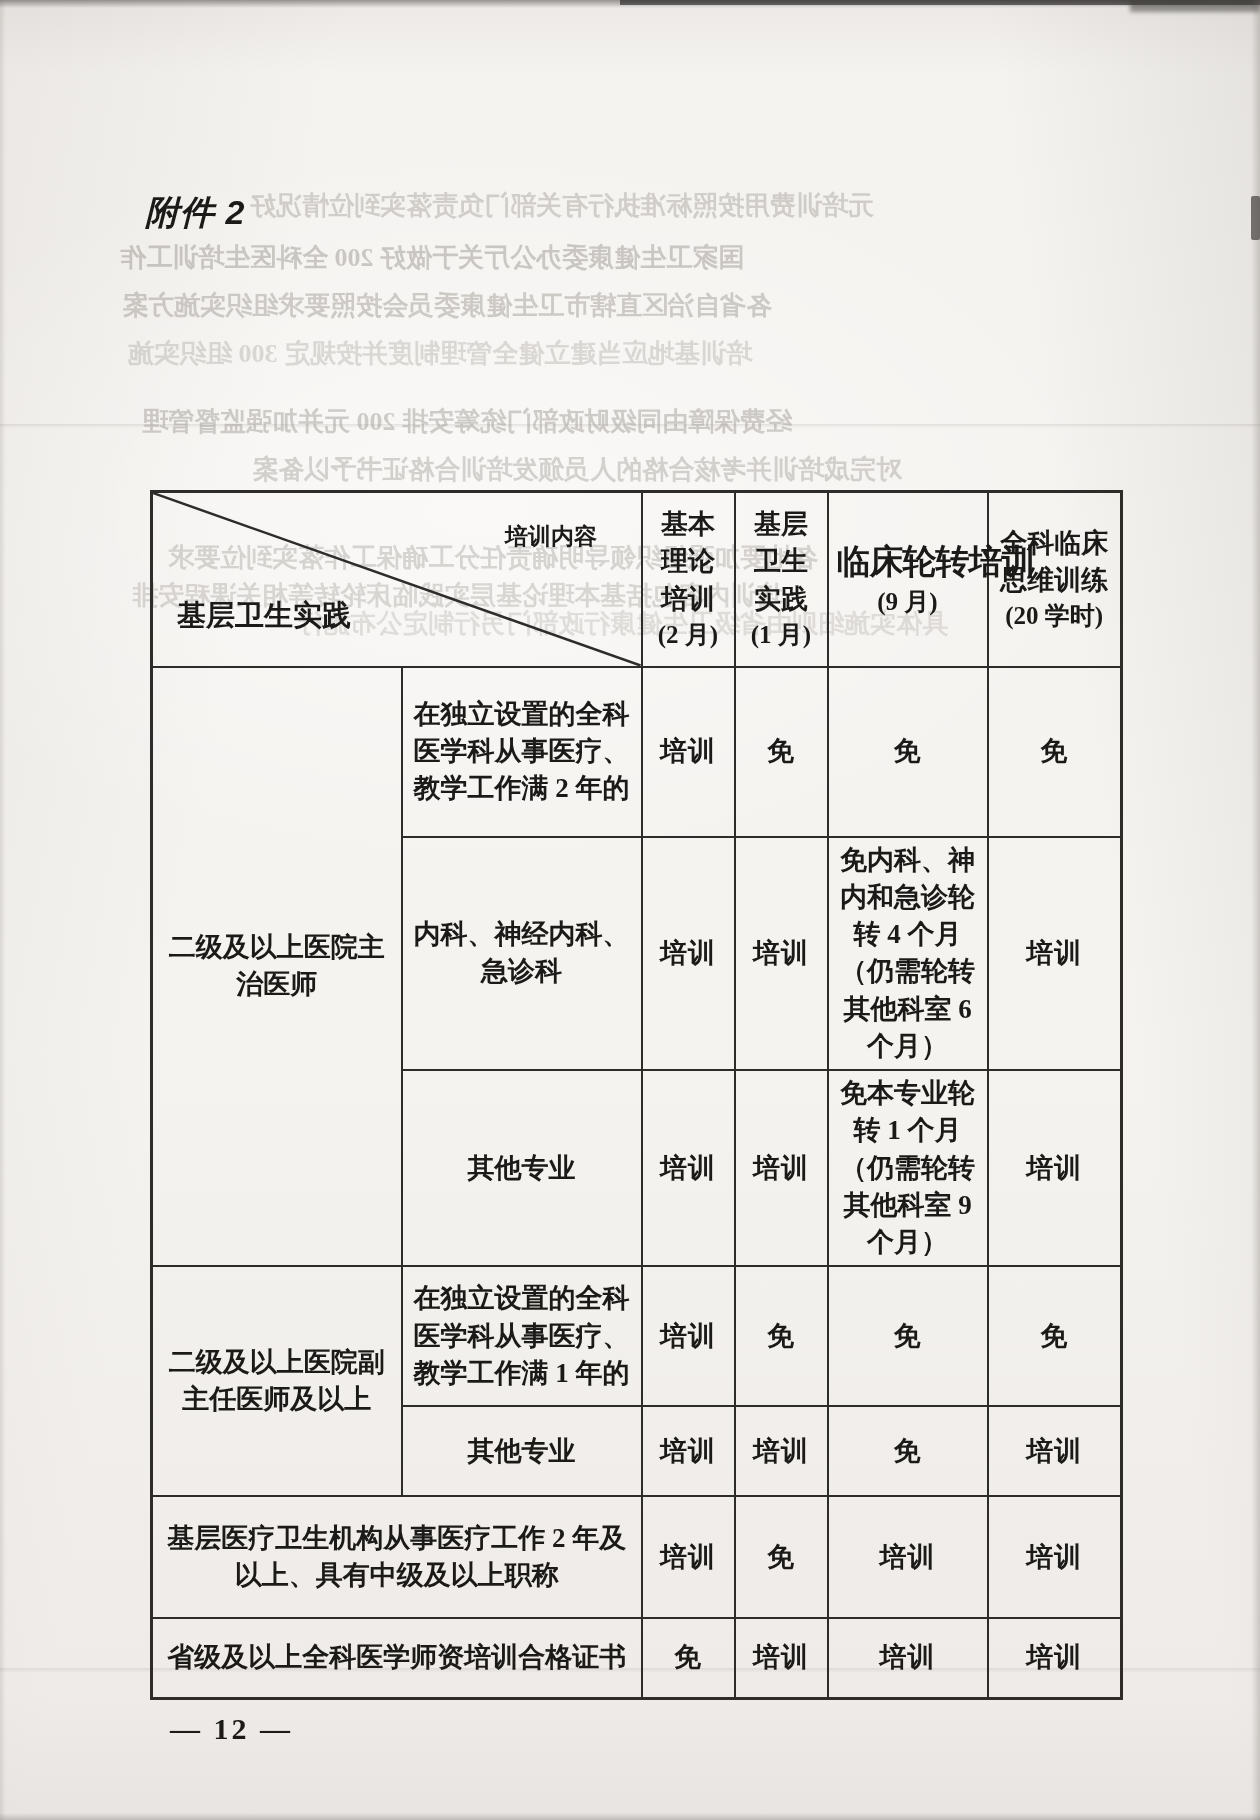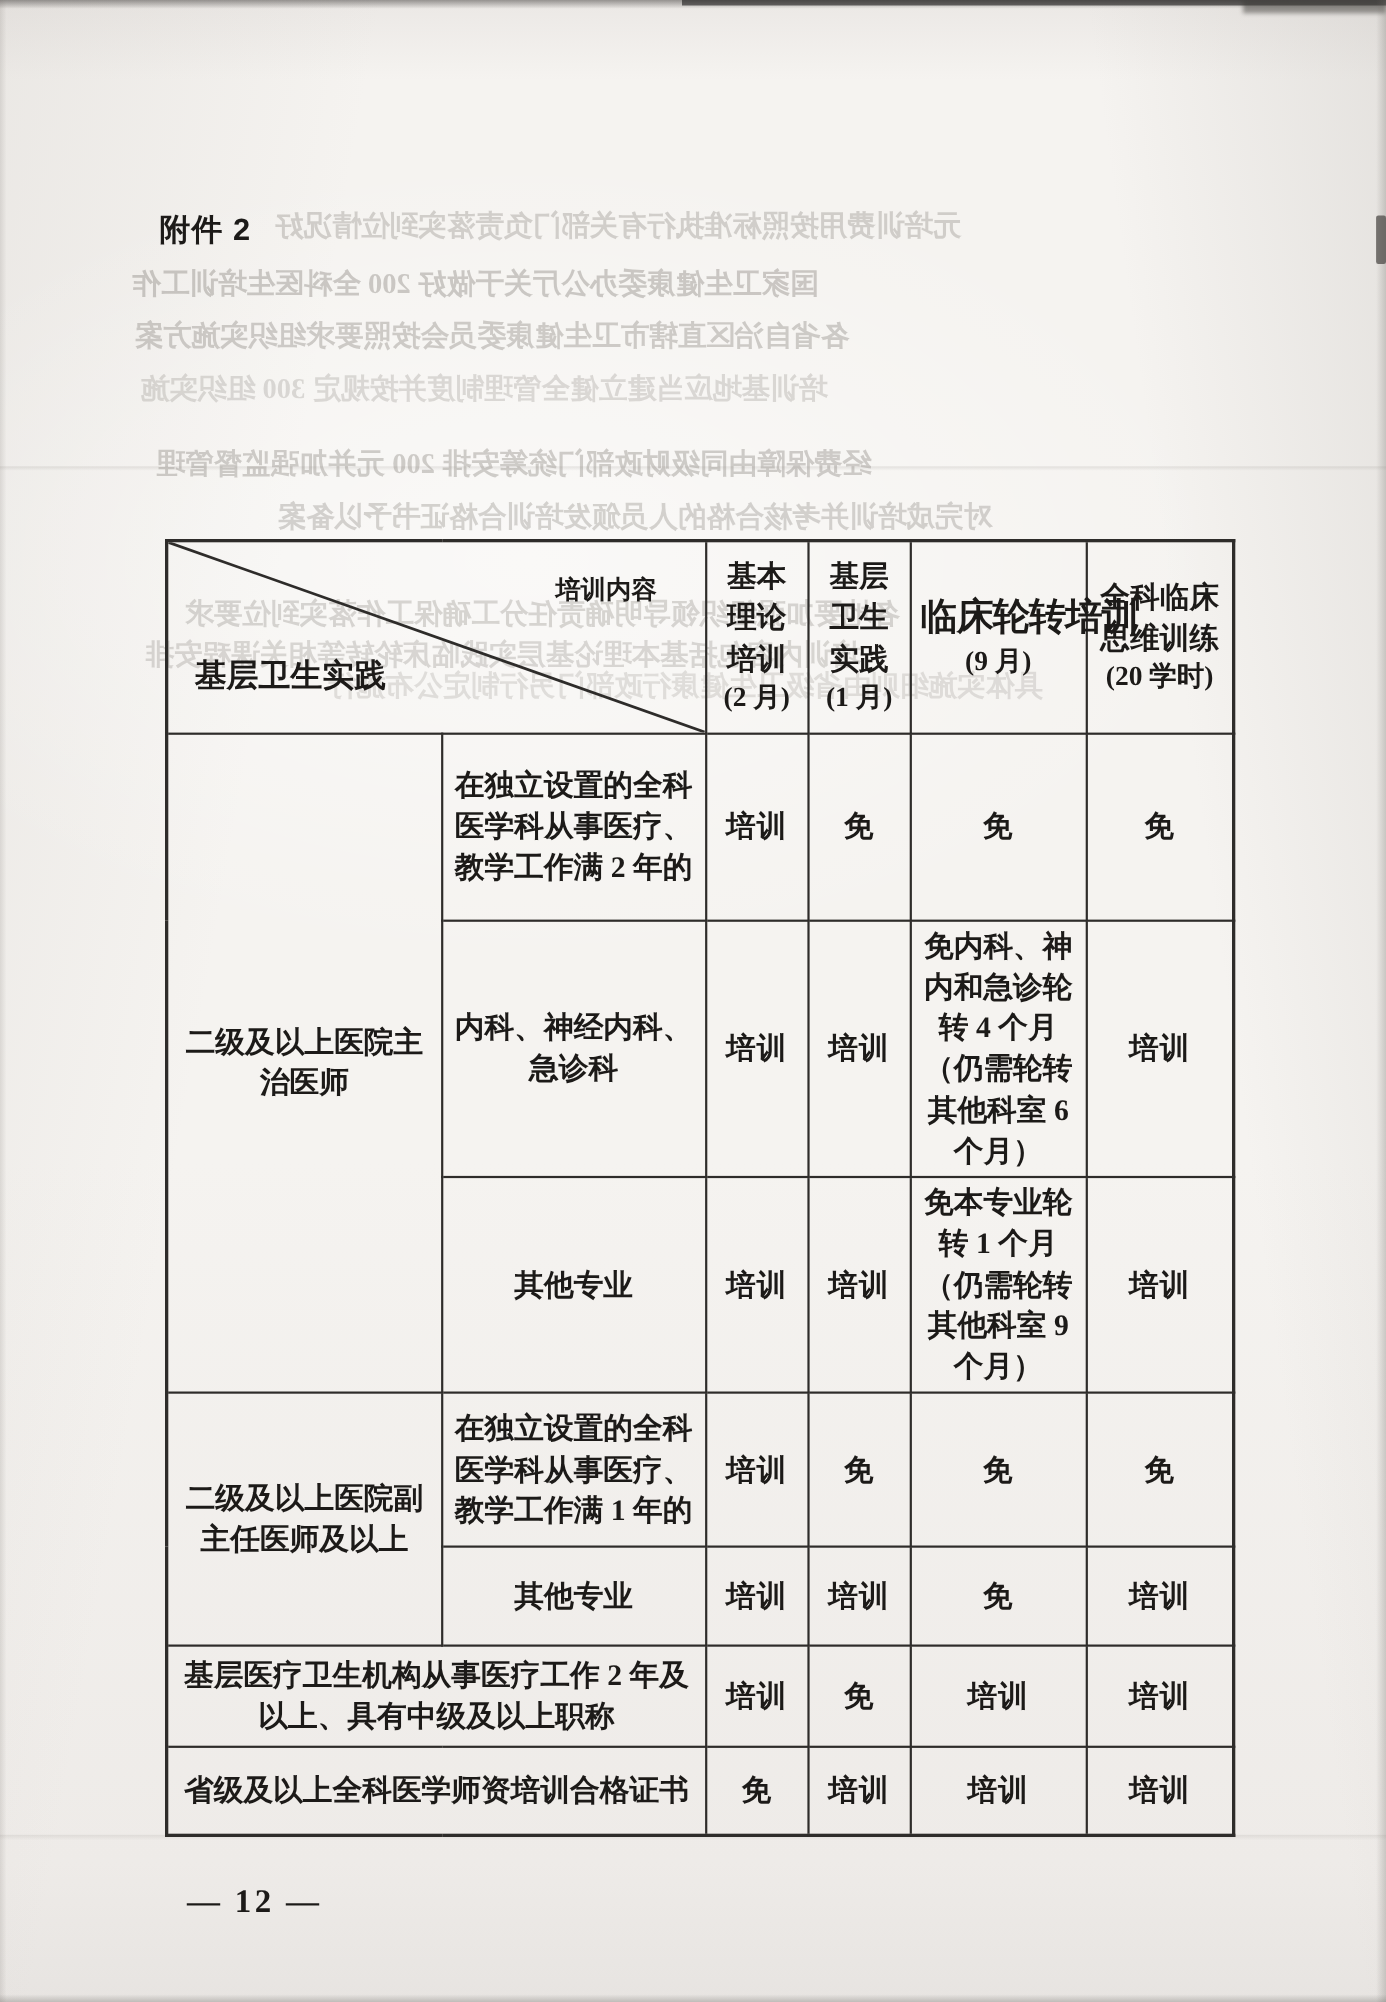--- a/index.html
+++ b/index.html
@@ -38,21 +38,21 @@
     position:absolute;white-space:nowrap;
     font-family:"Liberation Serif", serif;
     font-weight:bold;font-size:26px;color:#7d7872;
     transform:scaleX(-1);transform-origin:center;
     filter:blur(.7px);opacity:.33;pointer-events:none;
   }
   
   .attachment{
     position:absolute;top:190px;left:145px;
     font-family:"Liberation Sans", sans-serif;
-    font-size:28px;font-weight:bold;letter-spacing:1px;
+    font-size:34px;font-weight:bold;letter-spacing:1px;font-style:italic;
   }
   .doc-title{
     position:absolute;top:346px;left:0;width:1122px;margin:0;
     text-align:center;
     font-family:"Liberation Sans", sans-serif;
     font-size:41px;font-weight:bold;letter-spacing:-1px;
   }
   .page-number{
     position:absolute;top:1712px;left:170px;
     font-size:30px;font-weight:bold;letter-spacing:3px;
@@ -182,21 +182,21 @@
       <td class="val">免</td>
     </tr>
     <tr style="height:90px">
       <td>其他专业</td>
       <td class="val">培训</td>
       <td class="val">培训</td>
       <td class="val">免</td>
       <td class="val">培训</td>
     </tr>
 
-    <tr style="height:92px">
+    <tr style="height:122px">
       <td colspan="2">基层医疗卫生机构从事医疗工作 2 年及以上、具有中级及以上职称</td>
       <td class="val">培训</td>
       <td class="val">免</td>
       <td class="val">培训</td>
       <td class="val">培训</td>
     </tr>
     <tr style="height:80px">
       <td colspan="2" class="cond-small">省级及以上全科医学师资培训合格证书</td>
       <td class="val">免</td>
       <td class="val">培训</td>

